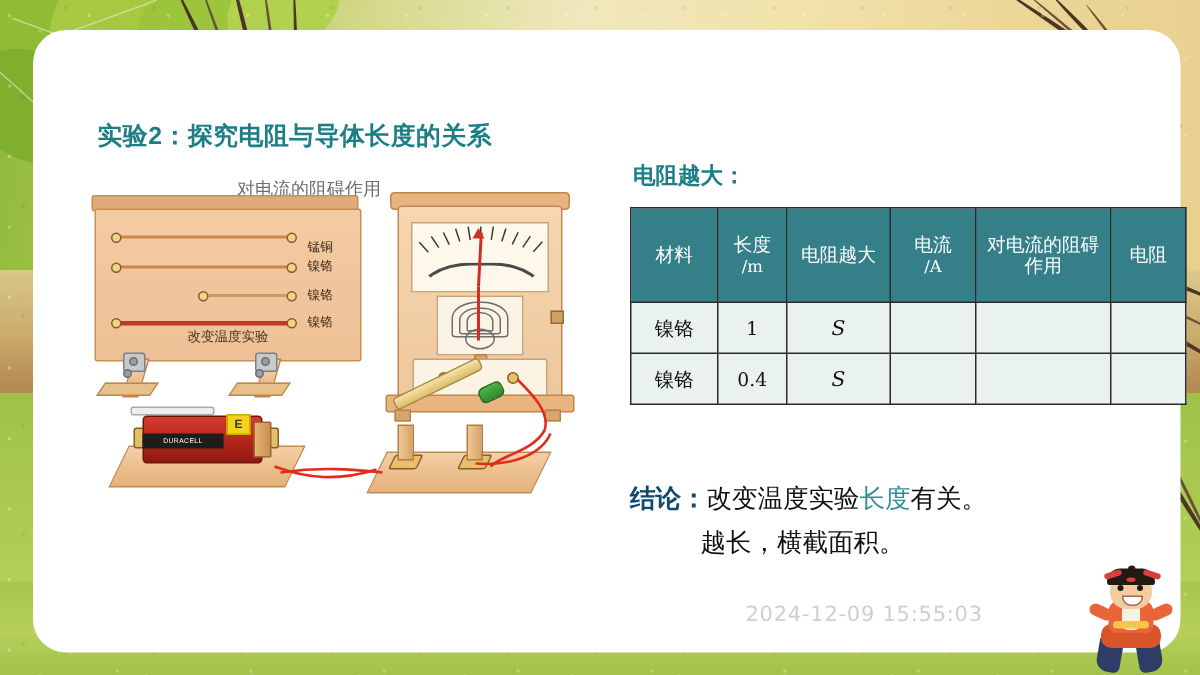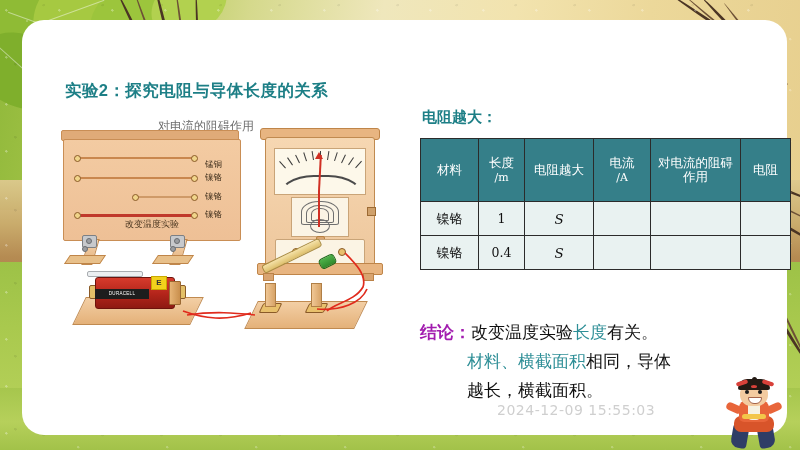--- a/index.html
+++ b/index.html
@@ -255,21 +255,21 @@
     font-size:13px;border:1px solid #2b2b2b;
     height:33px;text-align:center;vertical-align:middle;padding:0;
   }
   #data-table td.num{font-family:"DejaVu Serif","Liberation Serif",serif;font-size:12.5px;}
   #data-table td.sym{font-family:"DejaVu Serif","Liberation Serif",serif;font-style:italic;font-size:13.5px;}
 
   #conclusion{position:absolute;left:420px;top:318px;width:372px;}
   .c-line{font-size:17px;color:#111;line-height:29px;white-space:nowrap;}
   .c-line.l1{text-indent:0;}
   .c-line.l2,.c-line.l3{padding-left:47px;}
-  .c-key{color:#a21caf;font-weight:bold;}
+  .c-key{color:#0c4a6e;font-weight:bold;}
   .c-hl{color:#2f8f97;}
 
   
   #watermark{
     position:absolute;left:497px;top:402px;
     font-size:14px;color:#cfcfcf;letter-spacing:.5px;
     font-family:"DejaVu Sans",sans-serif;
   }
 
   
@@ -488,23 +488,20 @@
       <td></td>
       <td></td>
     </tr>
   </tbody>
 </table>
 
 <div id="conclusion">
   <div class="c-line l1">
     <span class="c-key">结论：</span><span>改变温度实验</span><span class="c-hl">长度</span><span>有关。</span>
   </div>
-  <div class="c-line l2">
-    <span class="c-hl">材料、横截面积</span><span>相同，导体</span>
-  </div>
   <div class="c-line l3">越长，横截面积。</div>
 </div>
 
 <div id="watermark">2024-12-09 15:55:03</div>
 
 <div id="mascot">
 
   <div class="m-part" style="left:10px;top:44px;width:16px;height:26px;background:#2f3d66;border-radius:6px 6px 4px 8px;transform:rotate(10deg);"></div>
   <div class="m-part" style="left:36px;top:44px;width:16px;height:26px;background:#2f3d66;border-radius:6px 6px 8px 4px;transform:rotate(-10deg);"></div>
 

